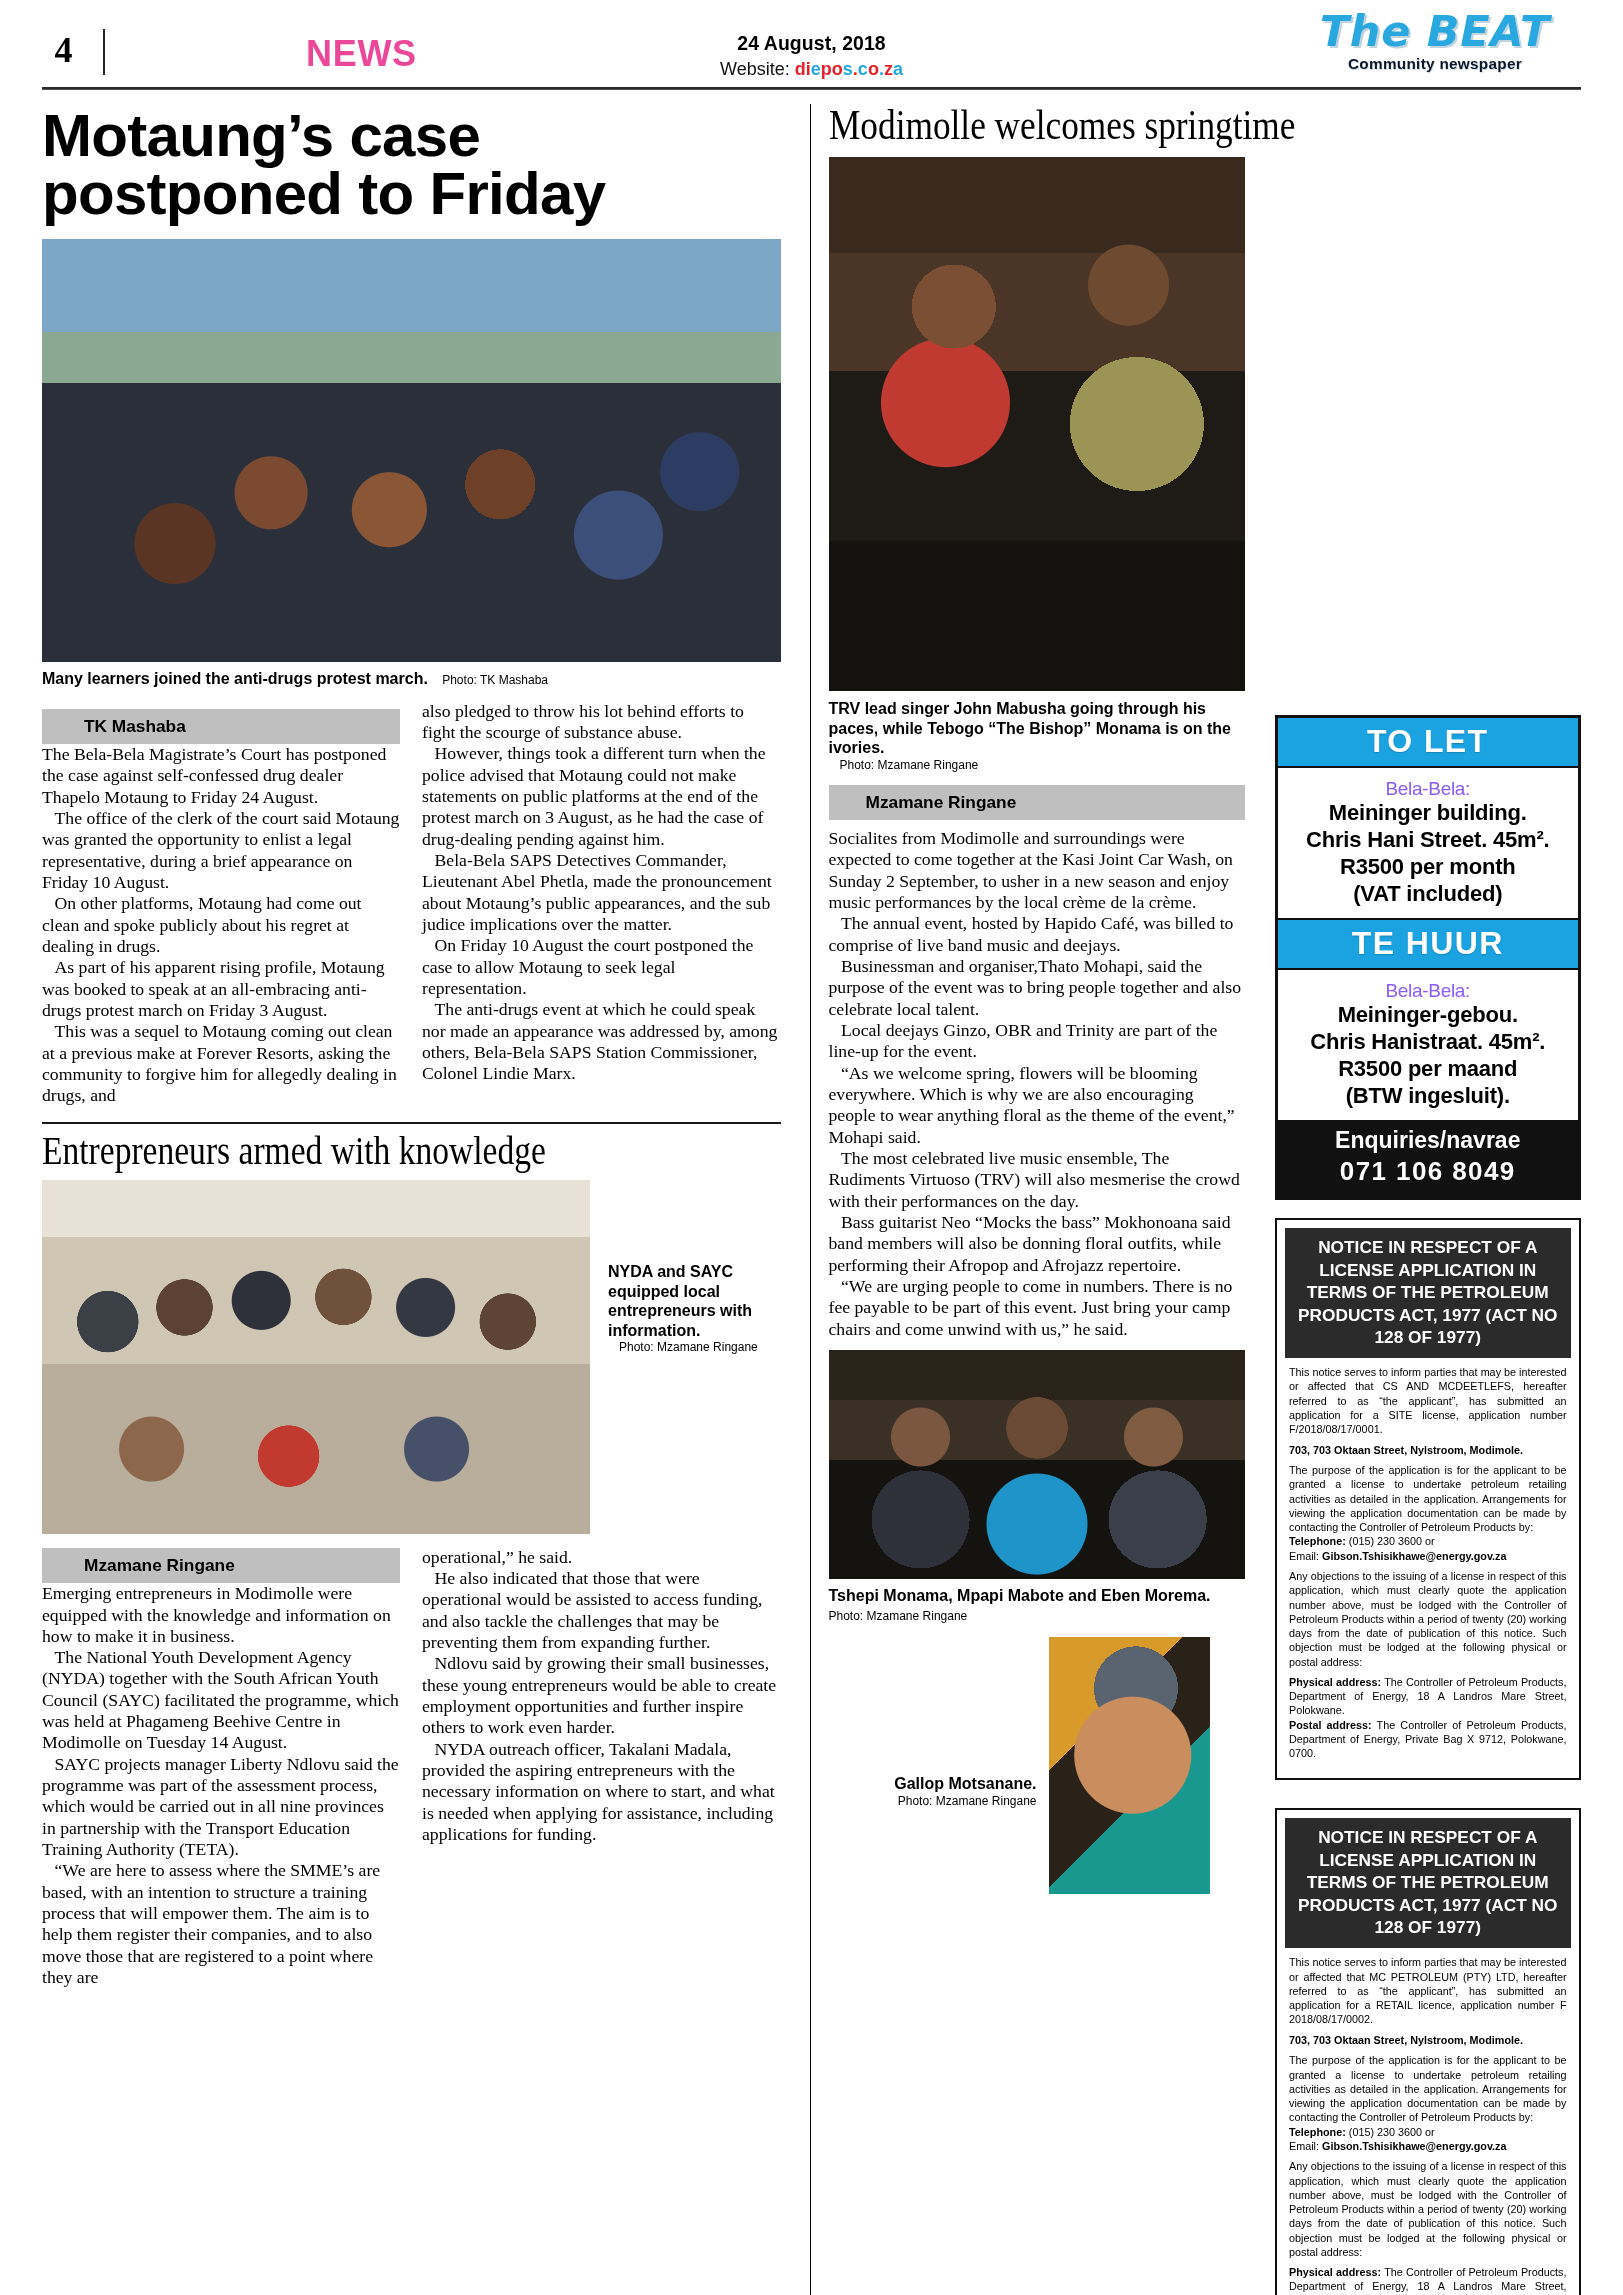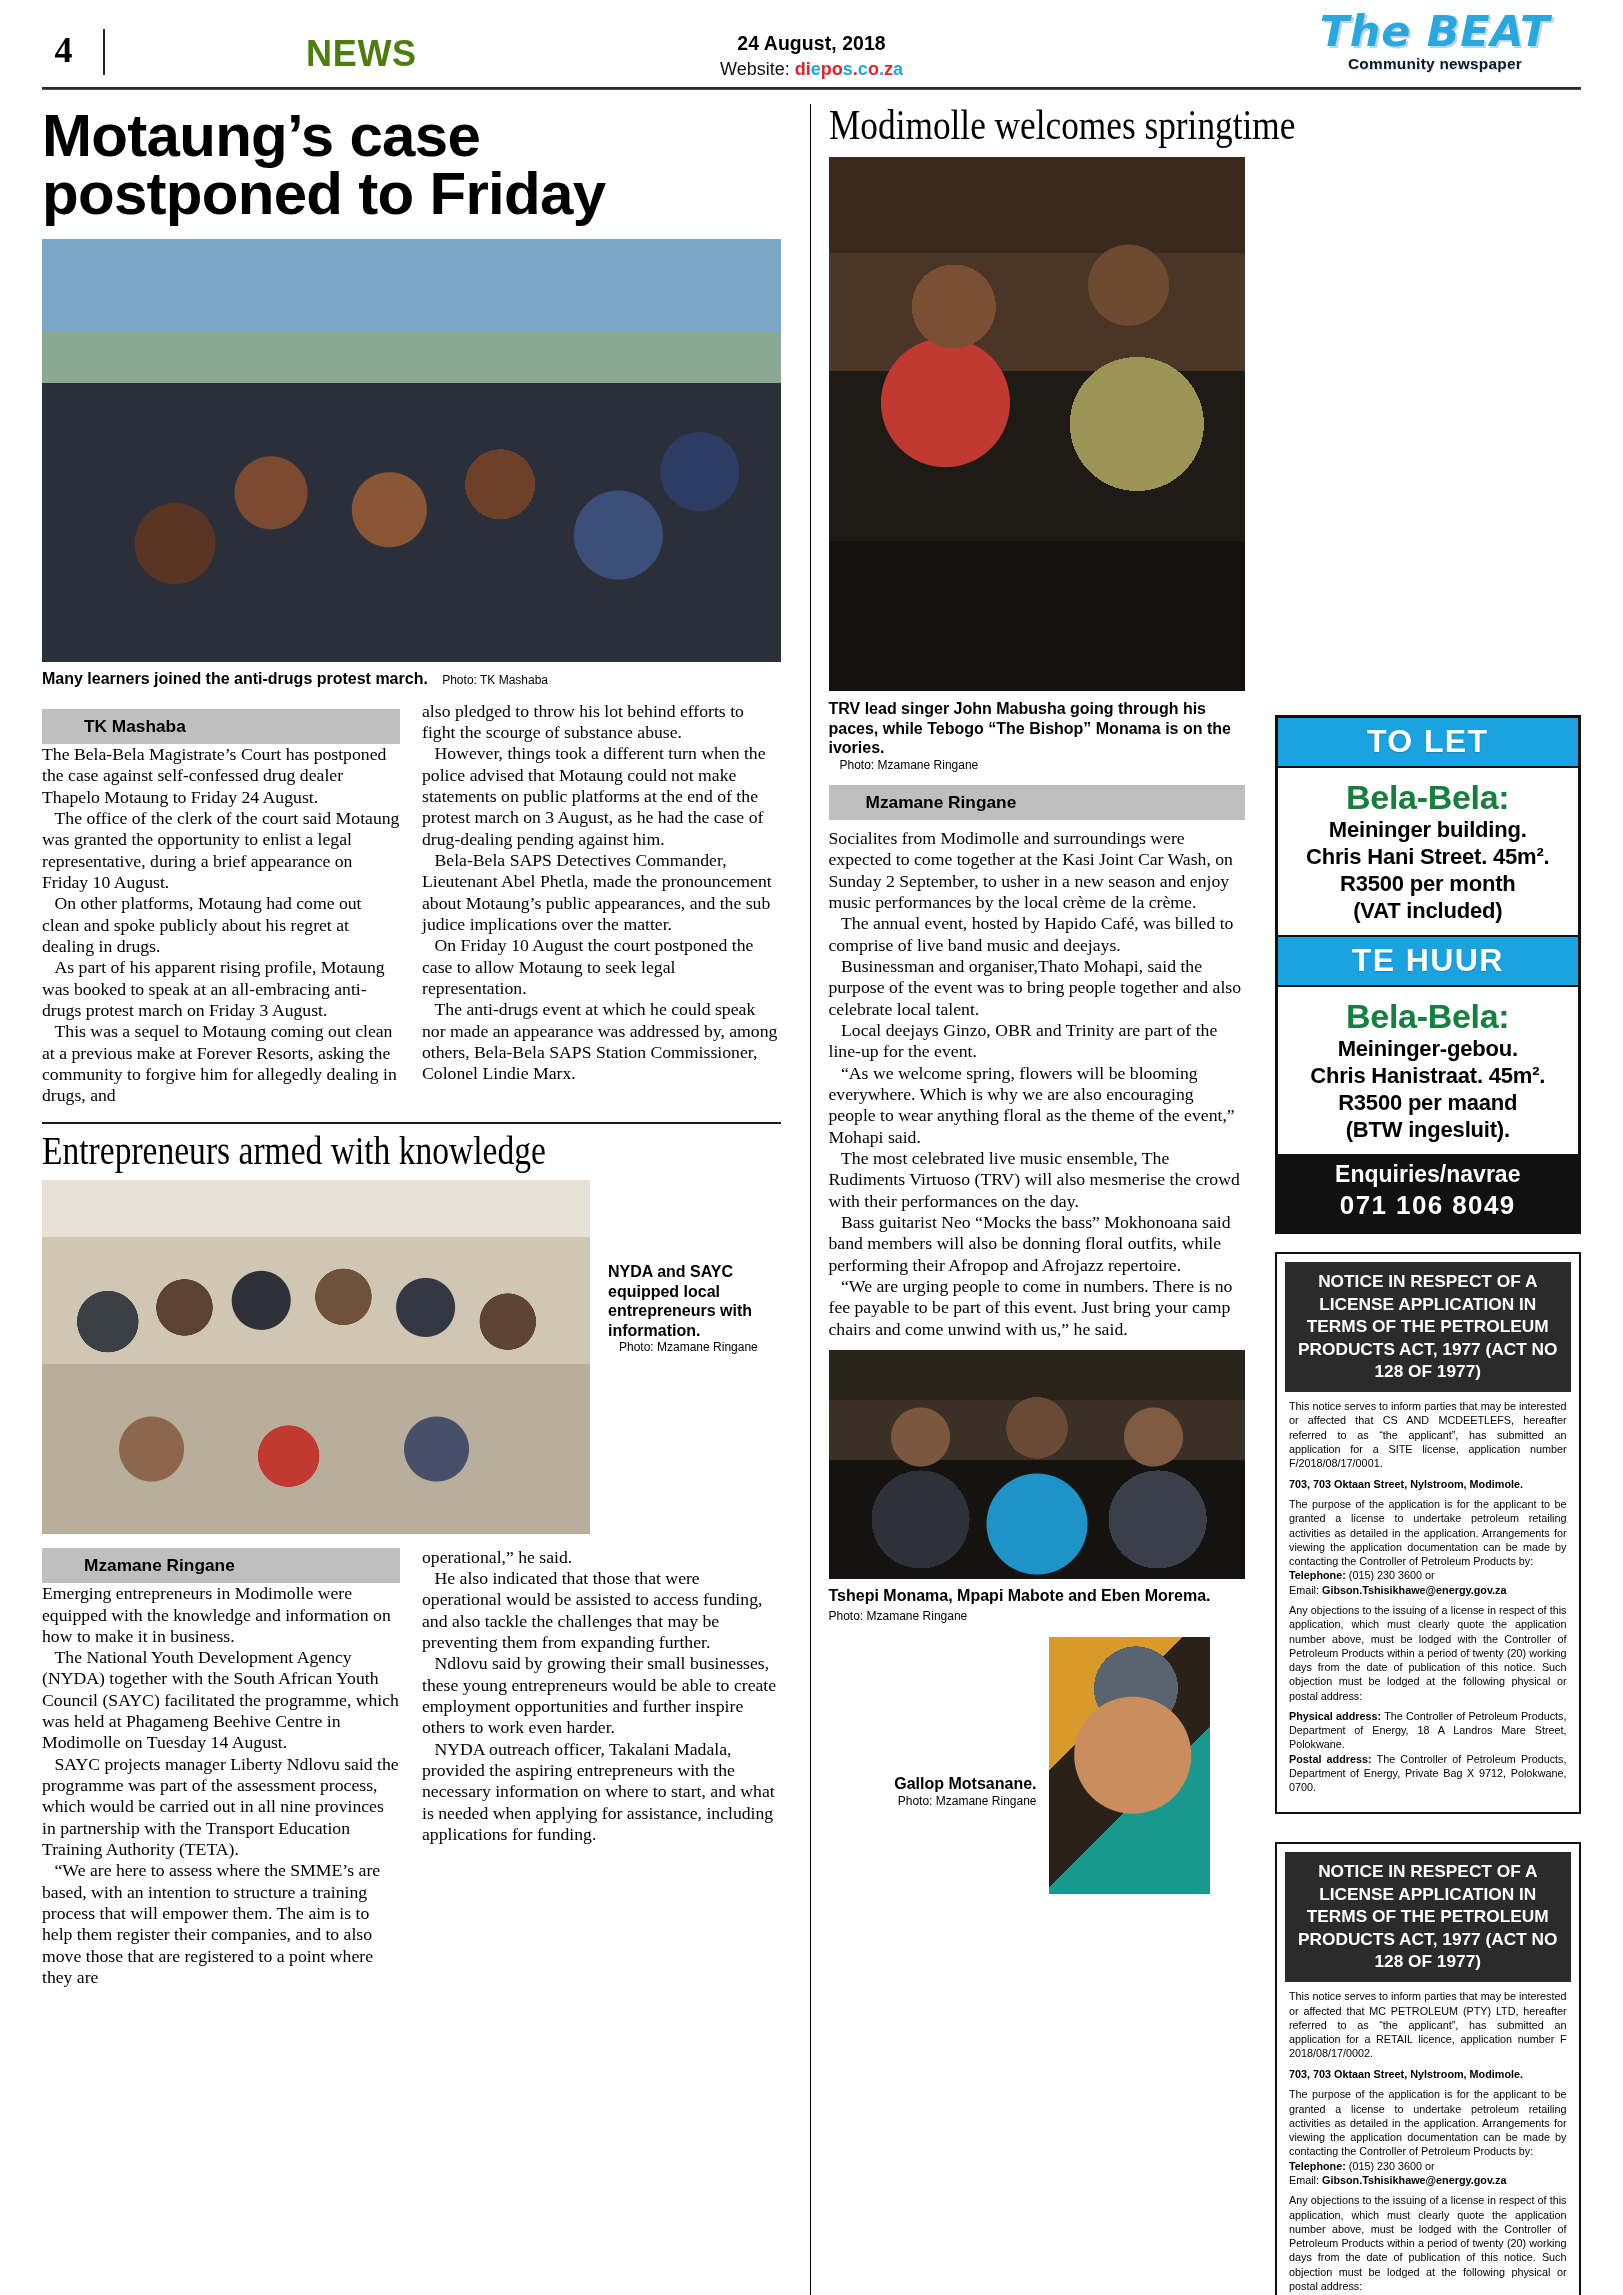--- a/index.html
+++ b/index.html
@@ -3,21 +3,21 @@
 <meta charset="utf-8">
 <style>
   html,body{margin:0;padding:0;background:#ffffff;}
   body{width:1623px;height:2295px;font-family:"Liberation Serif",serif;color:#000;overflow:hidden;}
   .page{position:relative;width:1623px;height:2295px;background:#fff;box-sizing:border-box;padding:0 42px;}
 
   
   .masthead{position:relative;height:89px;display:flex;align-items:flex-start;}
   .folio{font-family:"Liberation Serif",serif;font-size:36px;font-weight:bold;line-height:1;position:absolute;left:12.5px;top:32px;}
   .folio-rule{position:absolute;left:61px;top:29px;width:2.1px;height:46px;background:#222;}
-  .section-name{position:absolute;left:264px;top:33px;font-family:"Liberation Sans",sans-serif;font-size:36px;font-weight:bold;color:#4d7c0f;letter-spacing:0.7px;}
+  .section-name{position:absolute;left:264px;top:33px;font-family:"Liberation Sans",sans-serif;font-size:36px;font-weight:bold;color:#ec4899;letter-spacing:0.7px;}
   .dateblock{position:absolute;left:0;right:0;top:32px;text-align:center;}
   .dateblock .d1{font-family:"Liberation Sans",sans-serif;font-size:19.4px;font-weight:bold;letter-spacing:0.1px;}
   .dateblock .d2{font-family:"Liberation Sans",sans-serif;font-size:18px;margin-top:4.2px;color:#111;}
   .dateblock .d2 .site{font-weight:bold;}
   .c-red{color:#e8202a;}
   .c-blue{color:#22a7e0;}
   .logo{position:absolute;right:7px;top:11px;text-align:center;width:278px;}
   .logo .lg1{font-family:"DejaVu Sans",sans-serif;font-size:43px;font-weight:bold;font-style:italic;color:#29a8e0;line-height:.95;letter-spacing:0.7px;text-shadow:2.1px 2.1px 0 rgba(120,160,180,.45);}
   .logo .lg2{font-family:"Liberation Sans",sans-serif;font-size:15.3px;font-weight:bold;color:#0f172a;letter-spacing:0.3px;margin-top:2.8px;text-shadow:0.7px 0.7px 0 rgba(120,160,180,.4);}
   .rule-top{position:absolute;left:42px;right:42px;top:87px;height:0;border-top:2.8px solid #2b2b2b;border-bottom:1.4px solid #555;}
@@ -46,21 +46,21 @@
   .tcol{width:358px;}
   .body-txt{font-family:"Liberation Serif",serif;font-size:17.7px;line-height:1.205;text-align:left;}
   .body-txt p{margin:0;text-indent:12.5px;}
   .body-txt p.first{text-indent:0;}
 
   
   .ad-tolet{border:3.5px solid #111;background:#fff;box-sizing:border-box;}
   .ad-band{background:#1aa3e0;color:#fff;font-family:"Liberation Sans",sans-serif;font-weight:bold;font-size:32px;text-align:center;letter-spacing:1.4px;padding:4.9px 0 6.2px;border-top:2.1px solid #111;border-bottom:2.1px solid #111;text-shadow:0 1.4px 1.4px rgba(0,0,0,.18);}
   .ad-band.first{border-top:none;}
   .ad-body{padding:9.7px 7px 11px;text-align:center;}
-  .ad-town{font-family:"Liberation Sans",sans-serif;font-weight:bold;font-size:34px;color:#15803d;letter-spacing:-0.3px;}
+  .ad-town{font-family:"Liberation Sans",sans-serif;font-weight:normal;font-size:19px;color:#8b5cf6;letter-spacing:-0.3px;}
   .ad-line{font-family:"Liberation Sans",sans-serif;font-weight:bold;font-size:22px;line-height:1.22;letter-spacing:-0.2px;}
   .ad-foot{background:#111;color:#fff;text-align:center;font-family:"Liberation Sans",sans-serif;font-weight:bold;padding:7px 0 9.7px;}
   .ad-foot .f1{font-size:23px;letter-spacing:0;}
   .ad-foot .f2{font-size:26px;letter-spacing:1.4px;margin-top:1.4px;}
 
   
   .notice{border:2.8px solid #111;background:#fff;box-sizing:border-box;padding:8.3px;margin-top:18px;}
   .notice-hd{background:#2b2b2b;color:#fff;text-align:center;font-family:"Liberation Sans",sans-serif;font-weight:bold;font-size:17.3px;line-height:1.3;padding:8.3px 5.6px 9.7px;}
   .notice-body{font-family:"Liberation Sans",sans-serif;font-size:10.8px;line-height:1.32;text-align:justify;padding:7px 4.2px 2.8px;}
   .notice-body p{margin:0 0 6.2px 0;}

